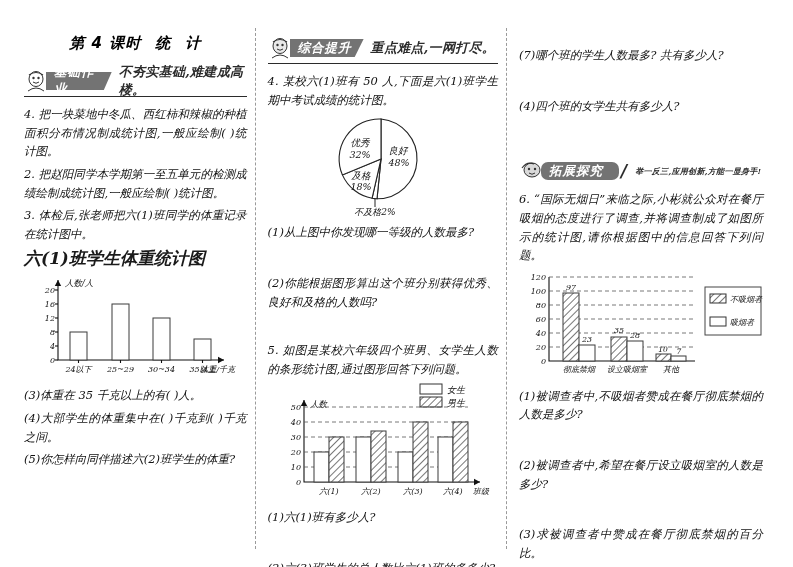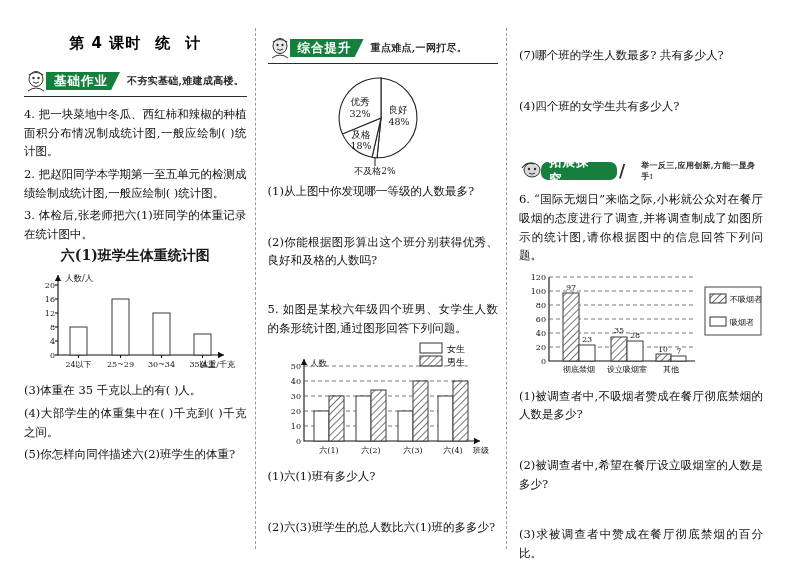--- a/index.html
+++ b/index.html
@@ -3,21 +3,21 @@
 <meta charset="utf-8">
 <style>
   html,body{margin:0;padding:0;}
   body{
     width:793px;height:567px;
     background:#fff;
     font-family:"DejaVu Sans","Liberation Sans",sans-serif;
     color:#1a1a1a;
     overflow:hidden;
   }
-  .page{position:relative;width:779px;height:567px;background:#fff;}
+  .page{position:relative;width:779px;height:567px;background:#fff;font-style:italic;}
   .cols{display:flex;height:100%;padding:8px 10px 0 10px;box-sizing:border-box;}
   .col{position:relative;box-sizing:border-box;}
   .col-left{width:250px;padding:0 8px 0 14px;}
   .col-mid{width:256px;padding:0 8px 0 12px;}
   .col-right{width:262px;padding:0 6px 0 12px;}
   .divider{
     width:0;border-left:1px dashed #9a9a9a;
     margin-top:20px;margin-bottom:18px;
     align-self:stretch;
   }
@@ -30,46 +30,46 @@
   .lesson-title .gap{display:inline-block;width:14px;}
 
   
   .banner{position:relative;height:24px;margin:6px 0 7px 0;display:flex;align-items:center;}
   .banner .mascot{
     width:26px;height:22px;flex:0 0 26px;position:relative;margin-right:-4px;z-index:3;
   }
   .banner .mascot svg{display:block;}
   .banner .tag{
     position:relative;height:18px;display:flex;align-items:center;
-    background:#15803d;color:#fff;font-weight:bold;font-size:12.5px;
+    background:#737373;color:#fff;font-weight:bold;font-size:12.5px;
     padding:0 12px 0 8px;letter-spacing:1px;z-index:2;
     clip-path:polygon(0 0,100% 0,88% 100%,0 100%);
   }
   .banner .slogan{
-    font-size:10px;color:#2c2c2c;margin-left:7px;letter-spacing:.3px;font-weight:bold;
+    font-size:13px;color:#2c2c2c;margin-left:7px;letter-spacing:.3px;font-weight:bold;
     font-family:"DejaVu Serif","Liberation Serif",serif;
   }
   .banner-rule{border-bottom:1px solid #2b2b2b;margin:-4px 0 8px 0;height:0;}
   .banner.slash .tag{clip-path:none;padding-right:16px;border-radius:7px;}
   .banner.slash .slash-mark{
     font-size:17px;color:#2b2b2b;font-weight:bold;margin:0 4px 0 2px;line-height:1;
   }
 
   
   .q{
     font-size:11.5px;line-height:1.62;margin:0 0 4px 0;
     font-family:"DejaVu Serif","Liberation Serif",serif;
     color:#111;text-align:justify;
   }
   .q.sub{margin-top:2px;}
   .spacer-md{height:26px;}
   .spacer-lg{height:34px;}
 
   .chart-title{
-    text-align:center;font-size:14px;font-weight:bold;margin:4px 0 2px 0;
+    font-size:17px;font-weight:bold;margin:4px 0 2px 0;
     font-family:"DejaVu Serif","Liberation Serif",serif;
   }
 
   
   .chart-wrap{margin:0 auto;}
   svg text{font-family:"DejaVu Serif","Liberation Serif",serif;fill:#111;}
   .axis-line{stroke:#111;stroke-width:1.1;fill:none;}
   .bar-outline{fill:#ffffff;stroke:#3b3b3b;stroke-width:1;}
   .bar-hatch{fill:url(#hatch);stroke:#3b3b3b;stroke-width:1;}
   .grid{stroke:#555;stroke-width:.8;stroke-dasharray:4 3;}
@@ -177,20 +177,21 @@
             <path d="M9 12 q3 2.5 6 0" stroke="#333" stroke-width="1" fill="none"></path>
             <path d="M5 5 q7 -5 14 0" stroke="#333" stroke-width="1.2" fill="none"></path>
             <path d="M4 21 q8 -6 16 0" stroke="#333" stroke-width="1" fill="none"></path>
           </svg>
         </span>
         <span class="tag">综合提升</span>
         <span class="slogan">重点难点,一网打尽。</span>
       </div>
       <div class="banner-rule"></div>
 
+      <p class="q">4. 某校六(1)班有 50 人,下面是六(1)班学生期中考试成绩的统计图。</p>
 
       <div class="chart-wrap" style="margin-top:2px;">
         <svg width="226" height="104" viewBox="0 0 226 104">
 
           <path class="pie-seg" d="M113 46 L113 6 A40 40 0 0 1 109.0 85.8 Z"></path>
 
           <path class="pie-seg" d="M113 46 L109.0 85.8 A40 40 0 0 1 104.1 85.2 Z"></path>
 
           <path class="pie-seg" d="M113 46 L104.1 85.2 A40 40 0 0 1 74.4 61.9 Z"></path>
 
@@ -284,21 +285,21 @@
           <svg width="26" height="22" viewBox="0 0 26 22">
             <ellipse cx="13" cy="10" rx="8" ry="7" fill="#d9d9d9" stroke="#333" stroke-width="1"></ellipse>
             <circle cx="10" cy="9" r="1.2" fill="#333"></circle>
             <circle cx="16" cy="9" r="1.2" fill="#333"></circle>
             <path d="M10 13 q3 2.5 6 0" stroke="#333" stroke-width="1" fill="none"></path>
             <path d="M3 8 q5 -7 12 -4" stroke="#333" stroke-width="1.2" fill="none"></path>
           </svg>
         </span>
         <span class="tag">拓展探究</span>
         <span class="slash-mark">/</span>
-        <span class="slogan" style="margin-left:12px;font-size:8px;">举一反三,应用创新,方能一显身手!</span>
+        <span class="slogan" style="margin-left:4px;font-size:8px;">举一反三,应用创新,方能一显身手!</span>
       </div>
 
       <p class="q">6. “国际无烟日”来临之际,小彬就公众对在餐厅吸烟的态度进行了调查,并将调查制成了如图所示的统计图,请你根据图中的信息回答下列问题。</p>
 
       <div class="chart-wrap">
         <svg width="246" height="112" viewBox="0 0 246 112">
 
           <path class="axis-line" d="M30 8 L30 92 L176 92"></path>
 
           <g class="grid">

